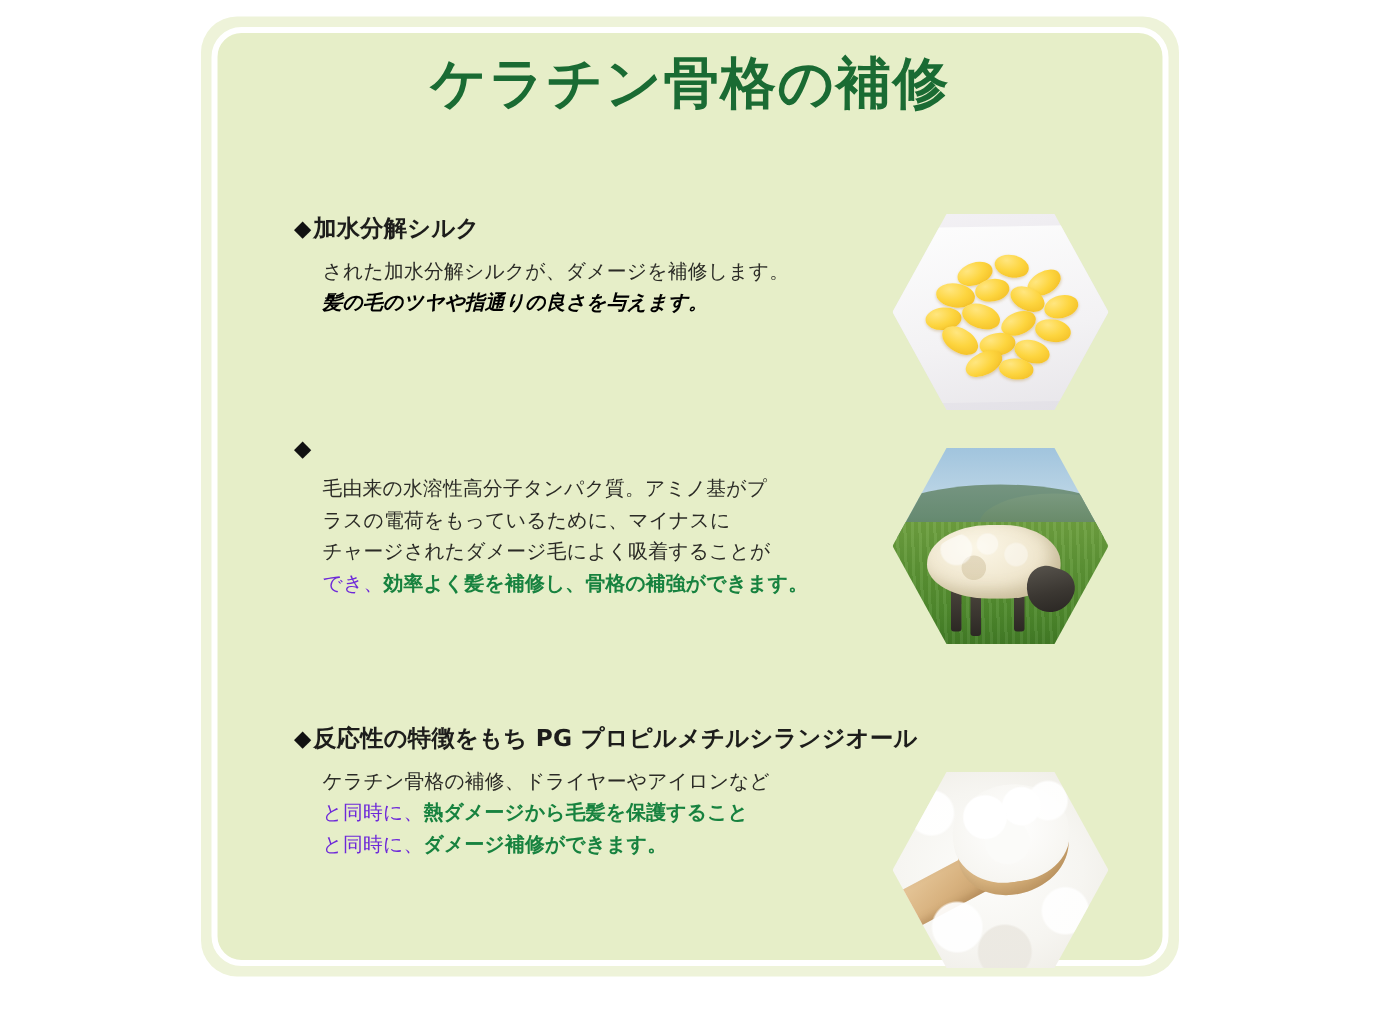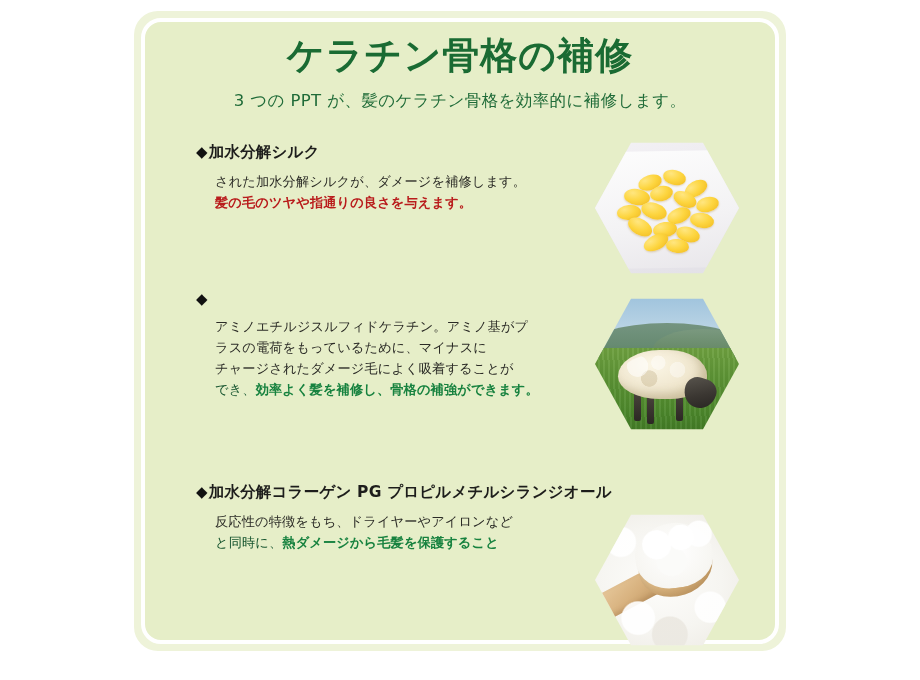--- a/index.html
+++ b/index.html
@@ -108,25 +108,26 @@
     width: 330px;
   }
   .body-line {
     color: #2b2b26;
     font-size: 13.2px;
     line-height: 21px;
     letter-spacing: 0.15px;
     white-space: nowrap;
   }
   .body-line.em {
-    color: #b91c1c;
+    color: #000000;
     font-weight: bold;
+    font-style: italic;
   }
   .body-line .lead {
-    color: #14532d;
+    color: #6d28d9;
     font-weight: normal;
   }
   .body-line .hl {
     color: #17823f;
     font-weight: bold;
   }
 
   
   .hex {
     position: absolute;
@@ -271,21 +272,20 @@
 </style>
 </head>
 <body>
 
 <div id="poster">
 
   <div class="panel-outer"></div>
   <div class="panel-inner"></div>
 
   <div class="poster-title">ケラチン骨格の補修</div>
-  <div class="poster-subtitle">3 つの PPT が、髪のケラチン骨格を効率的に補修します。</div>
 
   <div class="section section-1">
     <div class="section-heading">
       <span class="diamond">◆</span>
       <span>加水分解シルク</span>
     </div>
     <div class="section-body">
       <div class="body-line">された加水分解シルクが、ダメージを補修します。</div>
       <div class="body-line em">髪の毛のツヤや指通りの良さを与えます。</div>
     </div>
@@ -312,21 +312,21 @@
       <div class="cocoon" style="left:33%;top:70%;width:18%;height:11%;transform:rotate(-26deg);"></div>
       <div class="cocoon" style="left:49%;top:73%;width:16%;height:10%;transform:rotate(6deg);"></div>
     </div>
   </div>
 
   <div class="section section-2">
     <div class="section-heading">
       <span class="diamond">◆</span>
     </div>
     <div class="section-body">
-      <div class="body-line">アミノエチルジスルフィドケラチン。アミノ基がプ</div>
+      <div class="body-line">毛由来の水溶性高分子タンパク質。アミノ基がプ</div>
       <div class="body-line">ラスの電荷をもっているために、マイナスに</div>
       <div class="body-line">チャージされたダメージ毛によく吸着することが</div>
       <div class="body-line"><span class="lead">でき、</span><span class="hl">効率よく髪を補修し、骨格の補強ができます。</span></div>
     </div>
   </div>
 
   <div class="hex hex-2">
     <div class="hex-art">
       <div class="pasture-sky"></div>
       <div class="pasture-hills"></div>
@@ -338,25 +338,26 @@
       <div class="sheep-leg leg-c"></div>
       <div class="sheep-body"></div>
       <div class="sheep-wool"></div>
       <div class="sheep-head"></div>
     </div>
   </div>
 
   <div class="section section-3">
     <div class="section-heading">
       <span class="diamond">◆</span>
-      <span>加水分解コラーゲン PG プロピルメチルシランジオール</span>
+      <span>反応性の特徴をもち PG プロピルメチルシランジオール</span>
     </div>
     <div class="section-body">
-      <div class="body-line">反応性の特徴をもち、ドライヤーやアイロンなど</div>
+      <div class="body-line">ケラチン骨格の補修、ドライヤーやアイロンなど</div>
       <div class="body-line"><span class="lead">と同時に、</span><span class="hl">熱ダメージから毛髪を保護すること</span></div>
+      <div class="body-line"><span class="lead">と同時に、</span><span class="hl">ダメージ補修ができます。</span></div>
     </div>
   </div>
 
   <div class="hex hex-3">
     <div class="hex-art">
       <div class="powder-bg"></div>
       <div class="spoon-handle"></div>
       <div class="spoon-bowl"></div>
       <div class="spoon-heap"></div>
       <div class="powder-field"></div>

